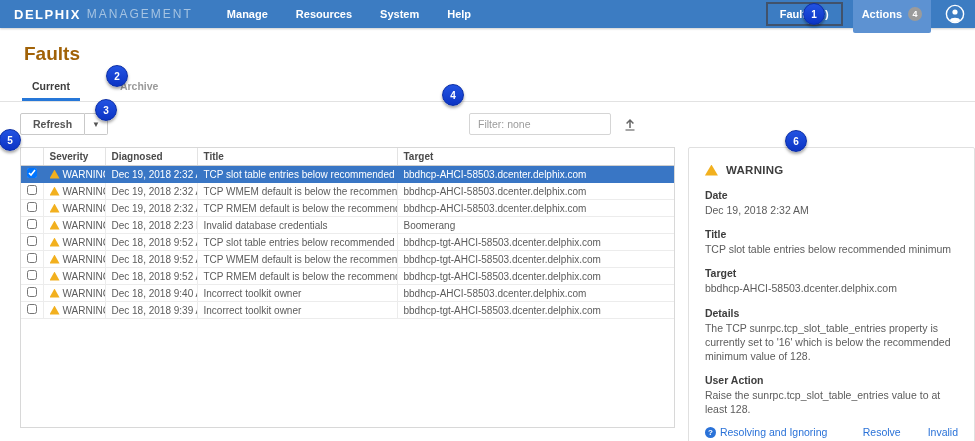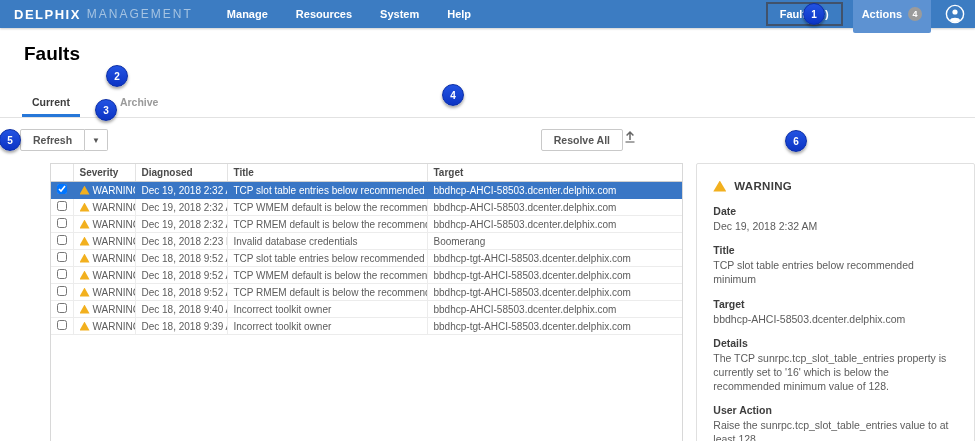--- a/index.html
+++ b/index.html
@@ -17,44 +17,44 @@
   .nav-right { margin-left:auto; display:flex; align-items:center; gap:10px; }
   .faults-btn { border:2px solid #41526b; color:#fff; font-size:11px; font-weight:bold;
     padding:4px 12px; background:#3c7cc2; cursor:pointer; }
   .actions-btn { background:#5d92d2; color:#fff; font-size:11px; font-weight:bold;
     padding:12px 9px; border-radius:2px; display:flex; align-items:center; gap:6px; cursor:pointer; }
   .actions-badge { background:#9b9b9b; color:#fff; width:14px; height:14px; border-radius:50%;
     font-size:9px; display:flex; align-items:center; justify-content:center; font-weight:bold; }
   .user-icon { width:20px; height:20px; cursor:pointer; margin-left:4px; }
 
   
-  .page-title { font-size:19px; font-weight:bold; color:#000000; margin:15px 0 0 24px; }
-  .tabs { display:flex; gap:30px; margin-top:31px; padding-left:22px;
+  .page-title { font-size:19px; font-weight:bold; color:#a16207; margin:15px 0 0 24px; }
+  .tabs { display:flex; gap:30px; margin-top:15px; padding-left:22px;
     border-bottom:1px solid #e2e2e2; }
   .tab { font-size:10.5px; font-weight:bold; padding:0 10px 6px 10px; cursor:pointer; }
   .tab.active { color:#3d3d3d; border-bottom:3px solid #2677d8; }
   .tab.inactive { color:#9a9a9a; }
 
   
-  .toolbar { display:flex; width:617px; margin:11px 0 12px 20px; }
+  .toolbar { display:flex; align-items:center; width:617px; margin:11px 0 12px 20px; }
   .btn { background:#fff; border:1px solid #c9c9c9; color:#555; font-size:10.5px;
     font-weight:bold; padding:4px 12px; cursor:pointer; border-radius:2px;
     font-family:"Liberation Sans", sans-serif; }
   .split { display:inline-flex; }
   .split .btn.main-part { border-radius:2px 0 0 2px; }
   .split .btn.drop-part { border-radius:0 2px 2px 0; border-left:none; padding:4px 7px; font-size:8px; }
   .toolbar-spacer { flex:1; }
   .filter-input { width:142px; border:1px solid #d5d5d5; border-radius:2px; padding:4px 8px;
     font-size:10.5px; color:#555; margin:0 12px 0 14px; font-family:"Liberation Sans", sans-serif; }
   .filter-input::placeholder { color:#9b9b9b; }
   .export-icon { cursor:pointer; display:inline-flex; }
 
   
   .main { display:flex; align-items:flex-start; margin-left:20px; }
-  .table-wrap { width:696px; height:281px; border:1px solid #d8d8d8; overflow:hidden; background:#fff;margin-left:30px; }
+  .table-wrap { width:696px; height:281px; border:1px solid #d8d8d8; overflow:hidden; background:#fff; }
   table { width:100%; border-collapse:collapse; font-size:10px; color:#5c5c5c; table-layout:fixed; }
   th { text-align:left; font-weight:bold; color:#4a4a4a; padding:3px 6px;
     border-bottom:1px solid #cfcfcf; border-right:1px solid #e3e3e3; white-space:nowrap; }
   th:last-child, td:last-child { border-right:none; }
   td { padding:2px 6px; border-bottom:1px solid #ececec; border-right:1px solid #ececec;
     white-space:nowrap; overflow:hidden; }
   .c-check { width:22px; text-align:center; }
   .c-sev { width:62px; }
   .c-diag { width:92px; }
   .c-title { width:200px; }
@@ -122,21 +122,21 @@
   <span class="tab active">Current</span>
   <span class="tab inactive">Archive</span>
 </div>
 
 <div class="toolbar">
   <span class="split">
     <button class="btn main-part">Refresh</button>
     <button class="btn drop-part"><span>▼</span></button>
   </span>
   <span class="toolbar-spacer"></span>
-  <button class="btn">Resolve All</button>
+  <input class="filter-input" type="text" placeholder="Filter: none" style="">
   <span class="export-icon">
     <svg width="14" height="15" viewBox="0 0 14 15">
       <path d="M7 11 V3.5 M3.6 6.5 L7 3 L10.4 6.5" fill="none" stroke="#666" stroke-width="1.5"></path>
       <path d="M2.5 13 H11.5" stroke="#888" stroke-width="1.5"></path>
     </svg>
   </span>
 </div>
 
 <div class="main">
 

